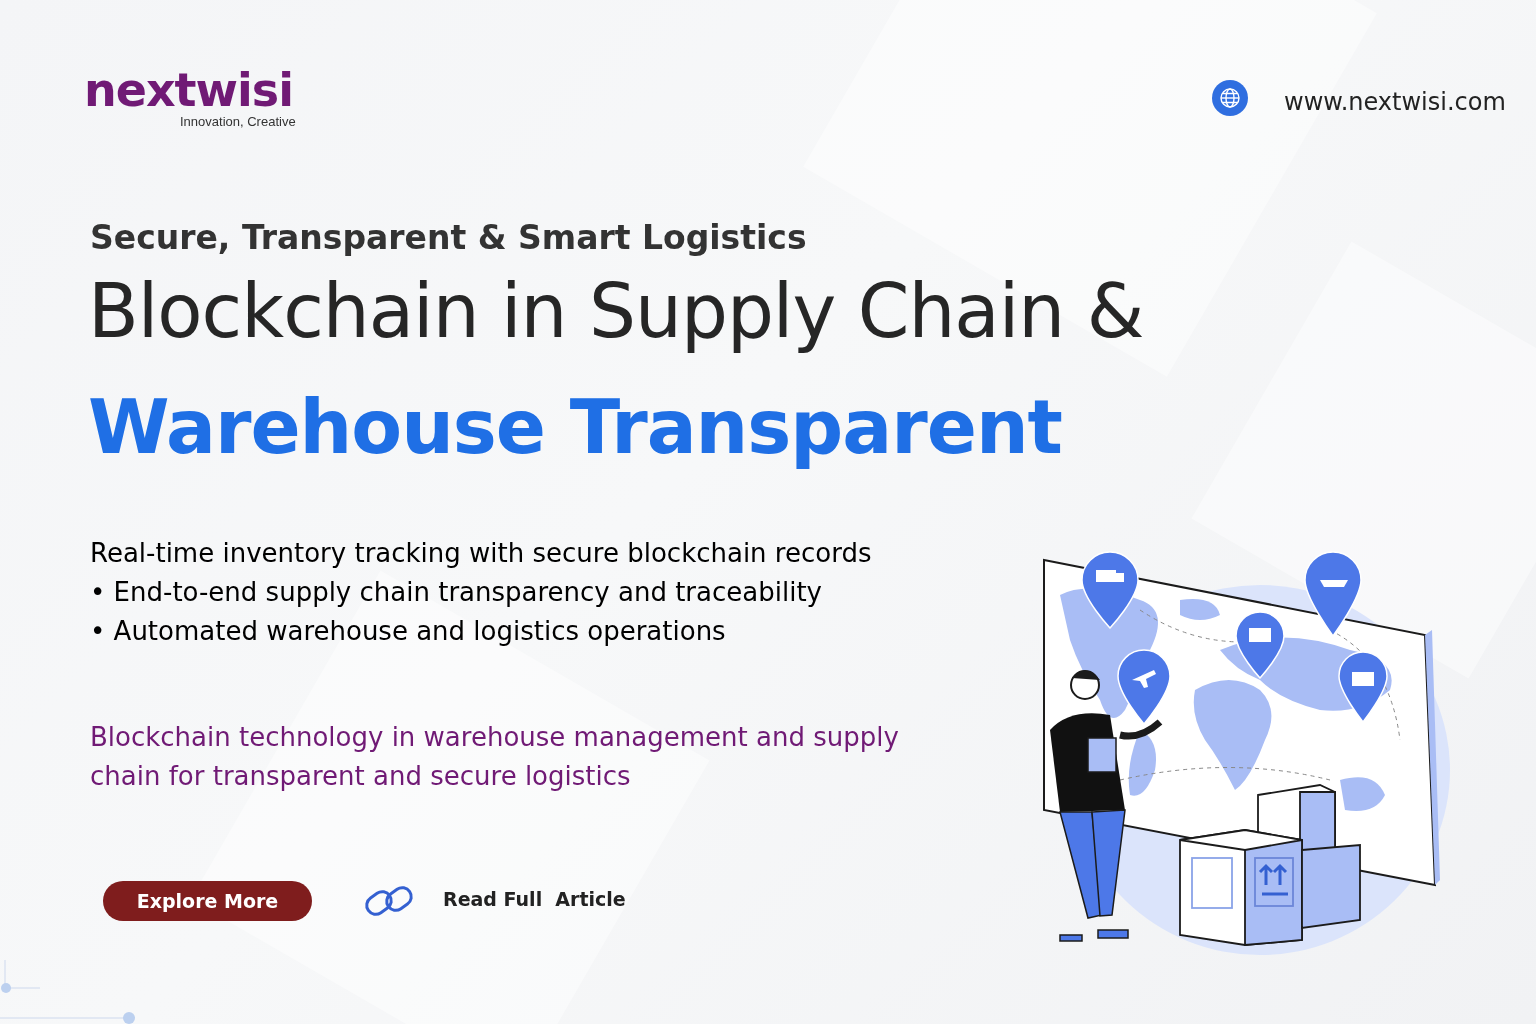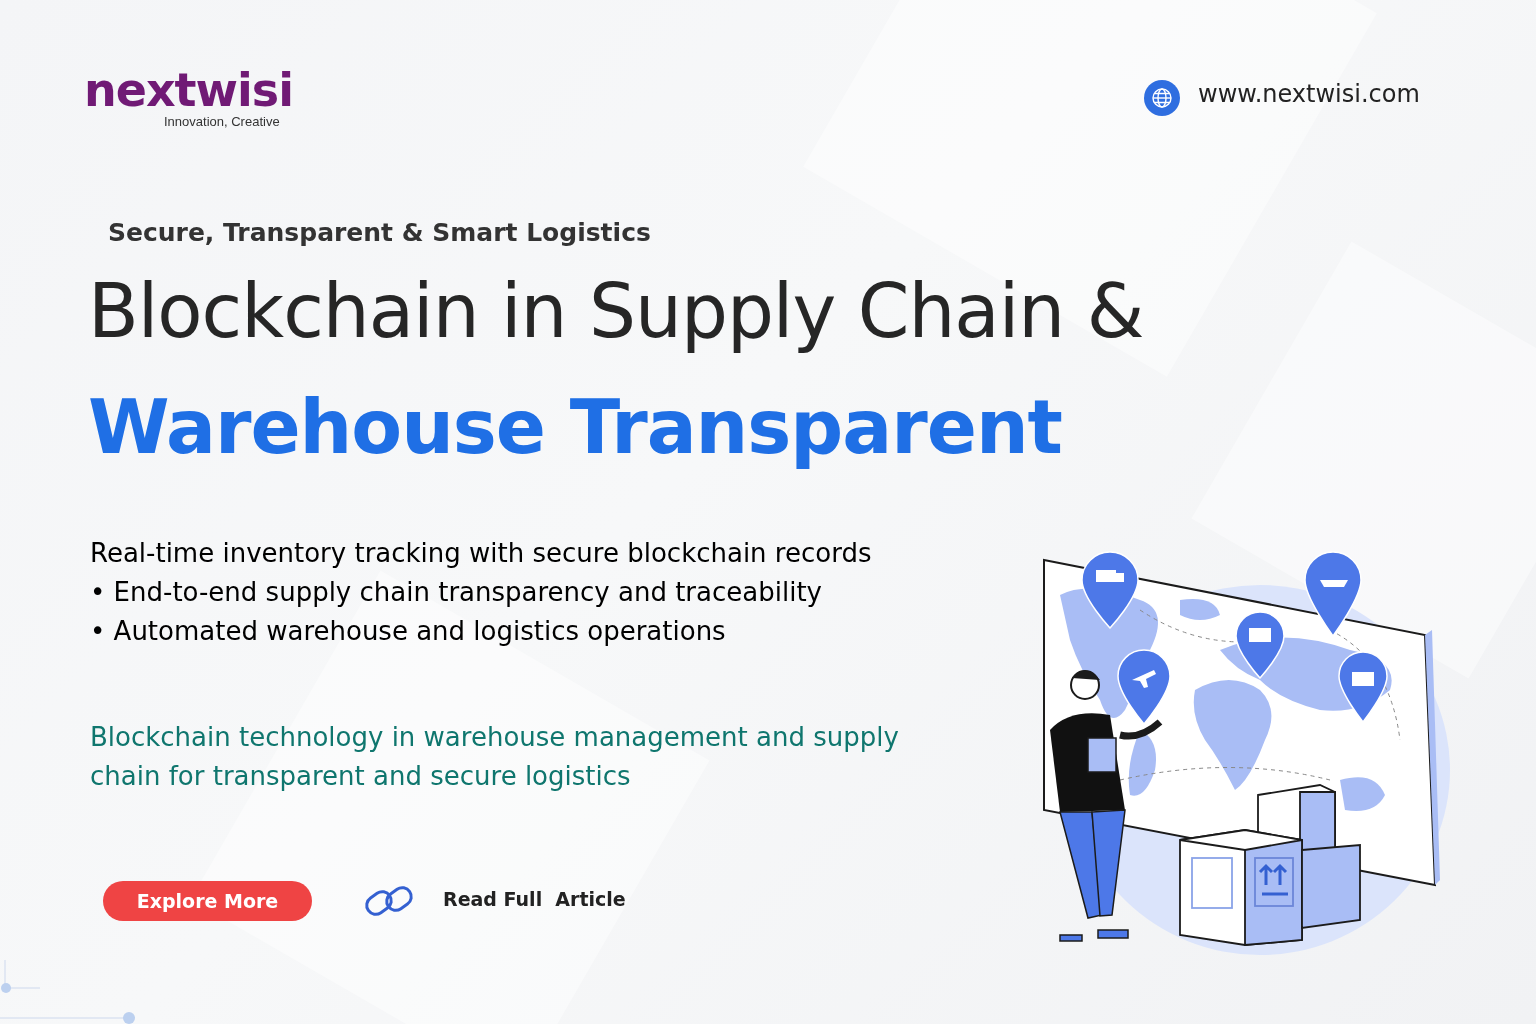--- a/index.html
+++ b/index.html
@@ -5,44 +5,44 @@
   html, body { margin:0; padding:0; }
   body {
     width:1536px; height:1024px; overflow:hidden; position:relative;
     background: linear-gradient(135deg,#f4f5f7 0%,#f7f8f9 45%,#f1f2f4 100%);
     font-family:"Liberation Sans", sans-serif; color:#222;
   }
   .hex { position:absolute; background:rgba(255,255,255,0.45); transform:rotate(30deg); }
   .logo { position:absolute; left:84px; top:64px; }
   .logo-word { font-family:"DejaVu Sans", sans-serif; font-weight:bold; font-size:46px; color:#701a75; letter-spacing:-1px; line-height:52px; }
   .logo-tag { position:absolute; left:84px; top:50px; font-size:13px; color:#333; white-space:nowrap; }
-  .site { position:absolute; left:1144px; top:80px; display:flex; align-items:flex-start; gap:18px; }
+  .site { position:absolute; left:1212px; top:80px; display:flex; align-items:flex-end; gap:36px; }
   .globe { width:36px; height:36px; border-radius:50%; background:#2f6ee0; display:flex; align-items:center; justify-content:center; }
   .site-text { font-family:"DejaVu Sans", sans-serif; font-size:24px; color:#222; }
-  .eyebrow { position:absolute; left:108px; top:218px; font-family:"DejaVu Sans", sans-serif; font-weight:bold; font-size:25px; color:#333; }
+  .eyebrow { position:absolute; left:90px; top:218px; font-family:"DejaVu Sans", sans-serif; font-weight:bold; font-size:33px; color:#333; }
   .h1a { position:absolute; left:88px; top:268px; font-family:"DejaVu Sans", sans-serif; font-weight:normal; font-size:74px; color:#262626; letter-spacing:-1px; white-space:nowrap; }
   .h1b { position:absolute; left:88px; top:384px; font-family:"DejaVu Sans", sans-serif; font-weight:bold; font-size:74px; color:#1f6fe5; letter-spacing:-1px; white-space:nowrap; }
   .bullets { position:absolute; left:90px; top:534px; font-family:"DejaVu Sans", sans-serif; font-size:26px; color:#000000; line-height:39px; }
-  .desc { position:absolute; left:90px; top:718px; width:860px; font-family:"DejaVu Sans", sans-serif; font-size:26px; color:#0f766e; line-height:39px; }
-  .btn { position:absolute; left:103px; top:881px; width:209px; height:40px; border-radius:20px; background:#ef4444; color:#fff; border:none; font-family:"DejaVu Sans", sans-serif; font-weight:bold; font-size:19px; display:flex; align-items:center; justify-content:center; cursor:pointer; }
+  .desc { position:absolute; left:90px; top:718px; width:860px; font-family:"DejaVu Sans", sans-serif; font-size:26px; color:#701a75; line-height:39px; }
+  .btn { position:absolute; left:103px; top:881px; width:209px; height:40px; border-radius:20px; background:#7f1d1d; color:#fff; border:none; font-family:"DejaVu Sans", sans-serif; font-weight:bold; font-size:19px; display:flex; align-items:center; justify-content:center; cursor:pointer; }
   .link-icon { position:absolute; left:362px; top:880px; }
   .read { position:absolute; left:443px; top:888px; font-family:"DejaVu Sans", sans-serif; font-weight:bold; font-size:19px; color:#222; white-space:pre; }
   .illus { position:absolute; left:1030px; top:540px; }
   .deco { position:absolute; left:0; top:940px; }
 </style>
 </head>
 <body>
 
 <div class="hex" style="left:880px;top:-120px;width:420px;height:420px;"></div>
 <div class="hex" style="left:260px;top:640px;width:380px;height:380px;"></div>
 <div class="hex" style="left:1250px;top:300px;width:320px;height:320px;"></div>
 
 <div class="logo">
   <div class="logo-word">nextwisi</div>
-  <div class="logo-tag" style="left:80px;">Innovation, Creative</div>
+  <div class="logo-tag" style="left:96px;">Innovation, Creative</div>
 </div>
 
 <div class="site">
   <span class="globe">
     <svg width="24" height="24" viewBox="0 0 24 24" fill="none" stroke="#fff" stroke-width="1.4">
       <circle cx="12" cy="12" r="9"></circle>
       <ellipse cx="12" cy="12" rx="4" ry="9"></ellipse>
       <line x1="3" y1="12" x2="21" y2="12"></line>
       <path d="M5 7.5h14M5 16.5h14"></path>
     </svg>

